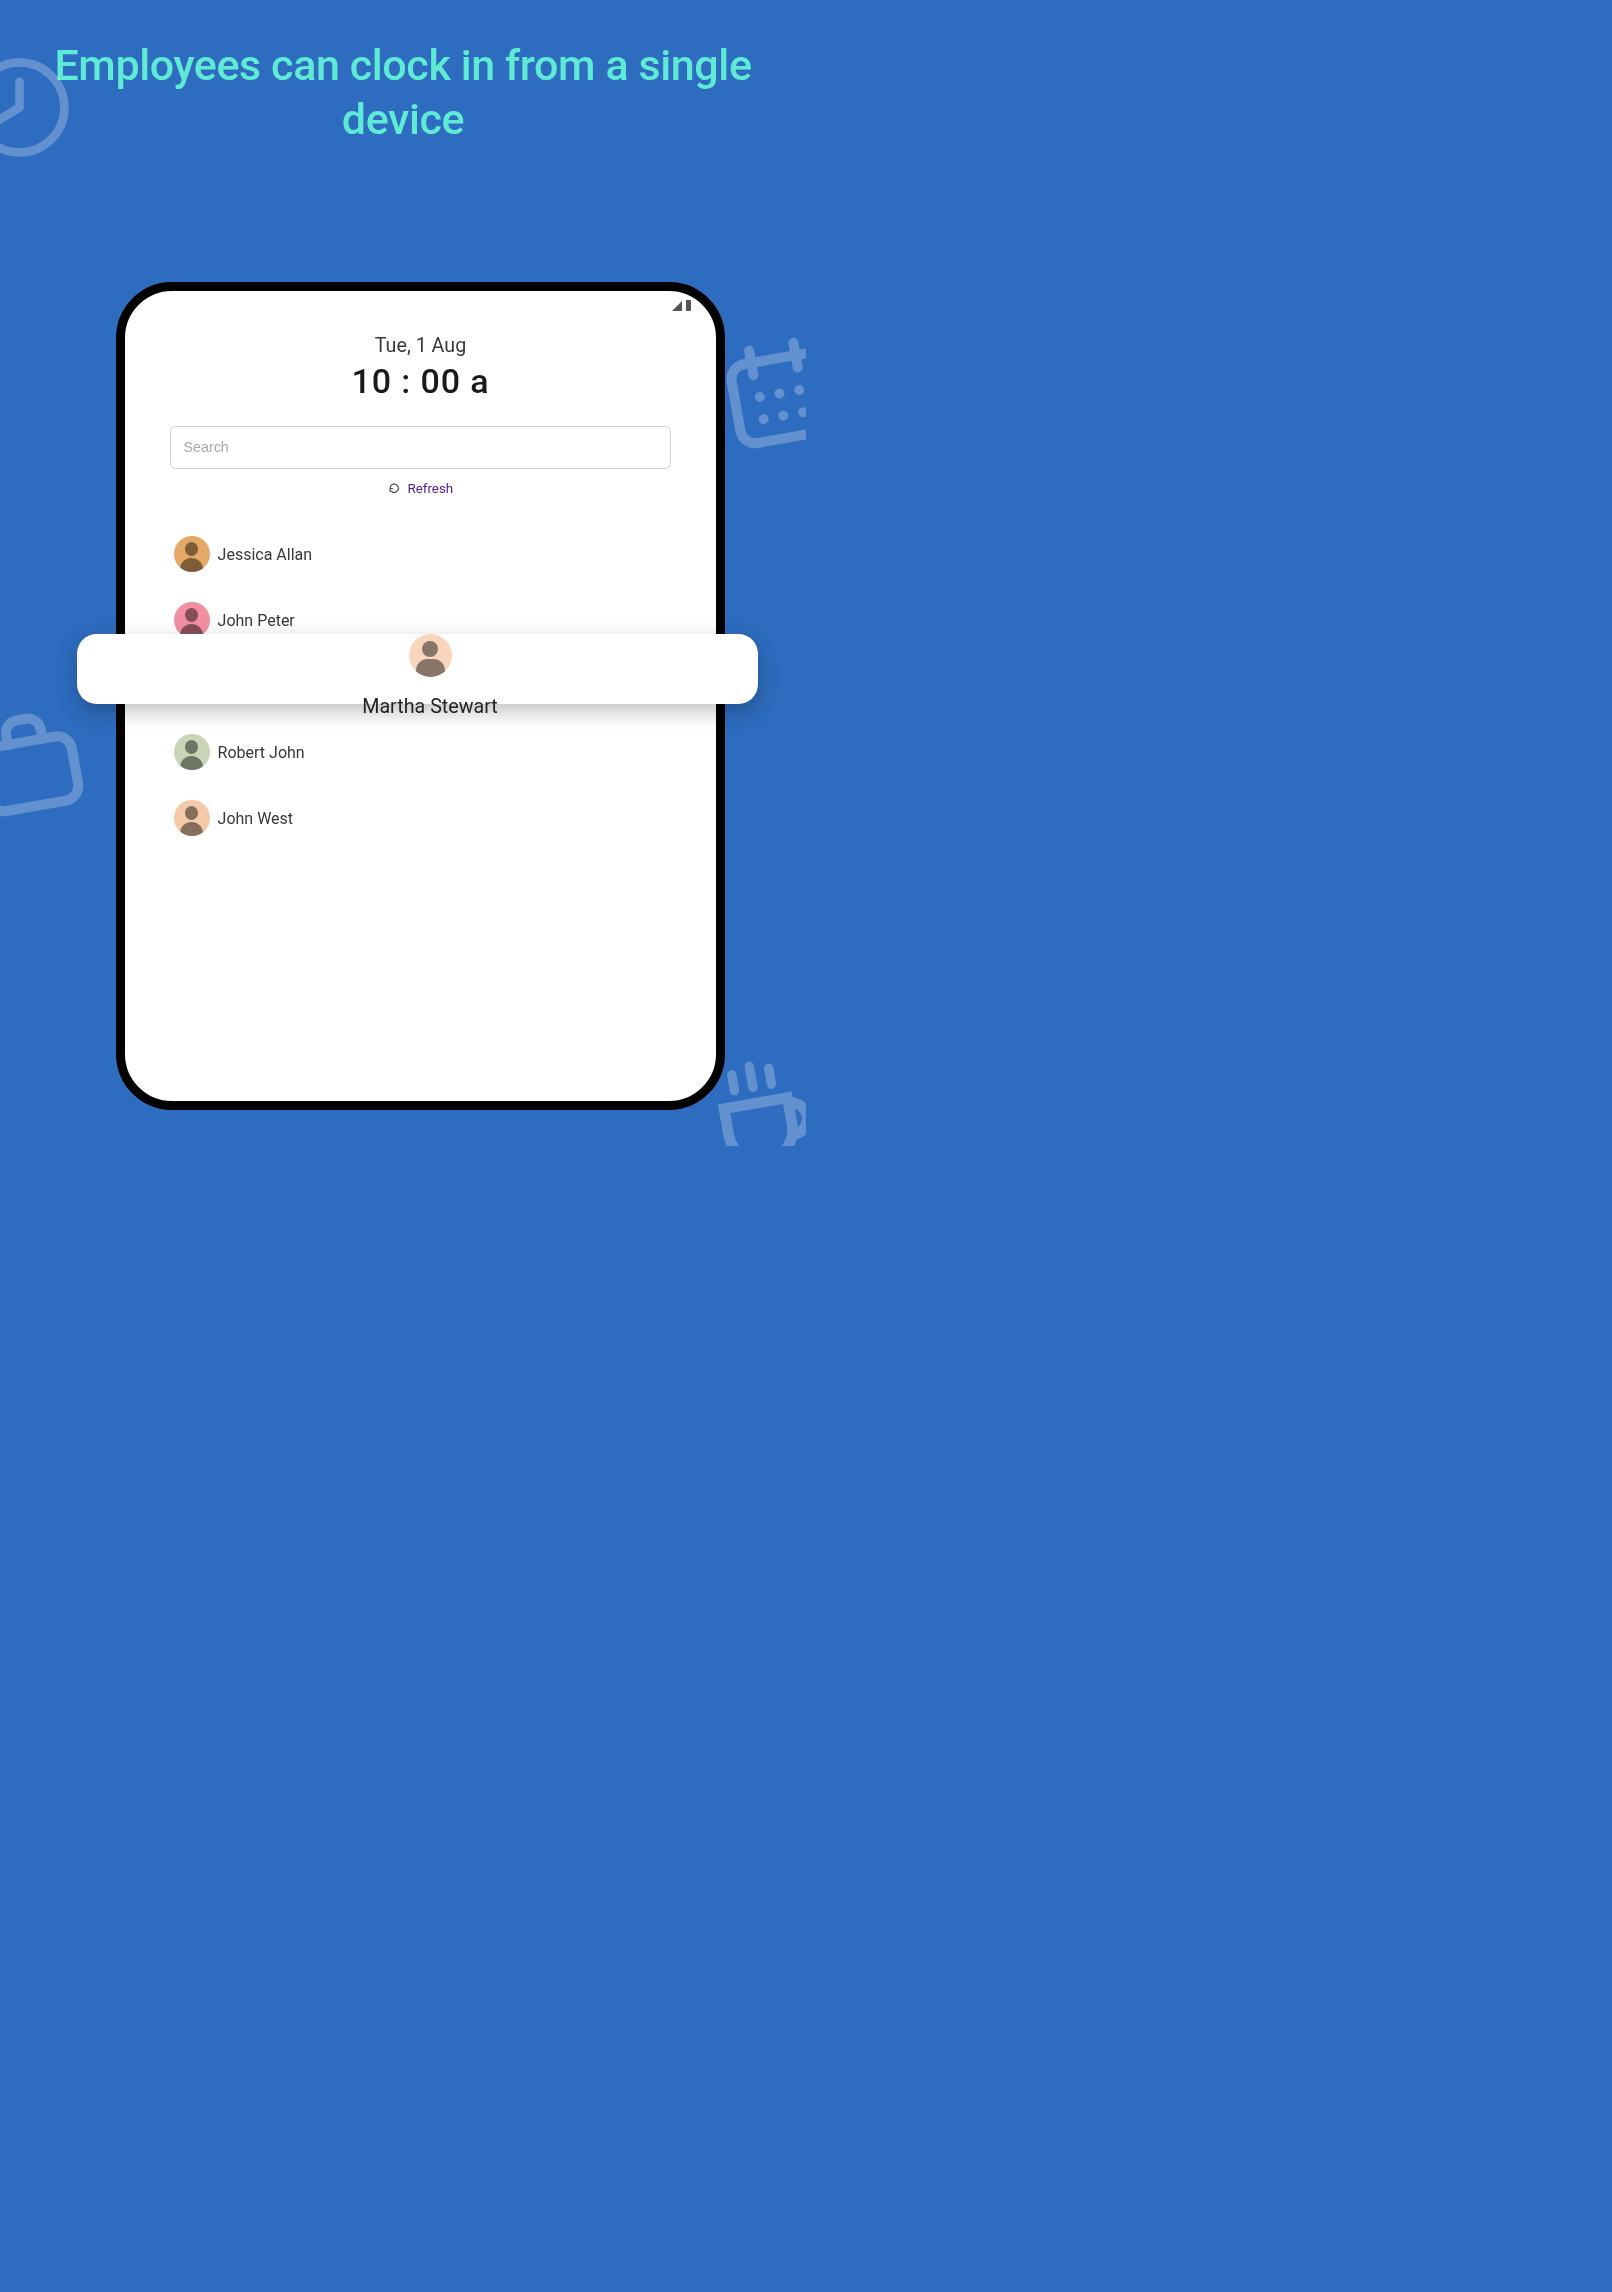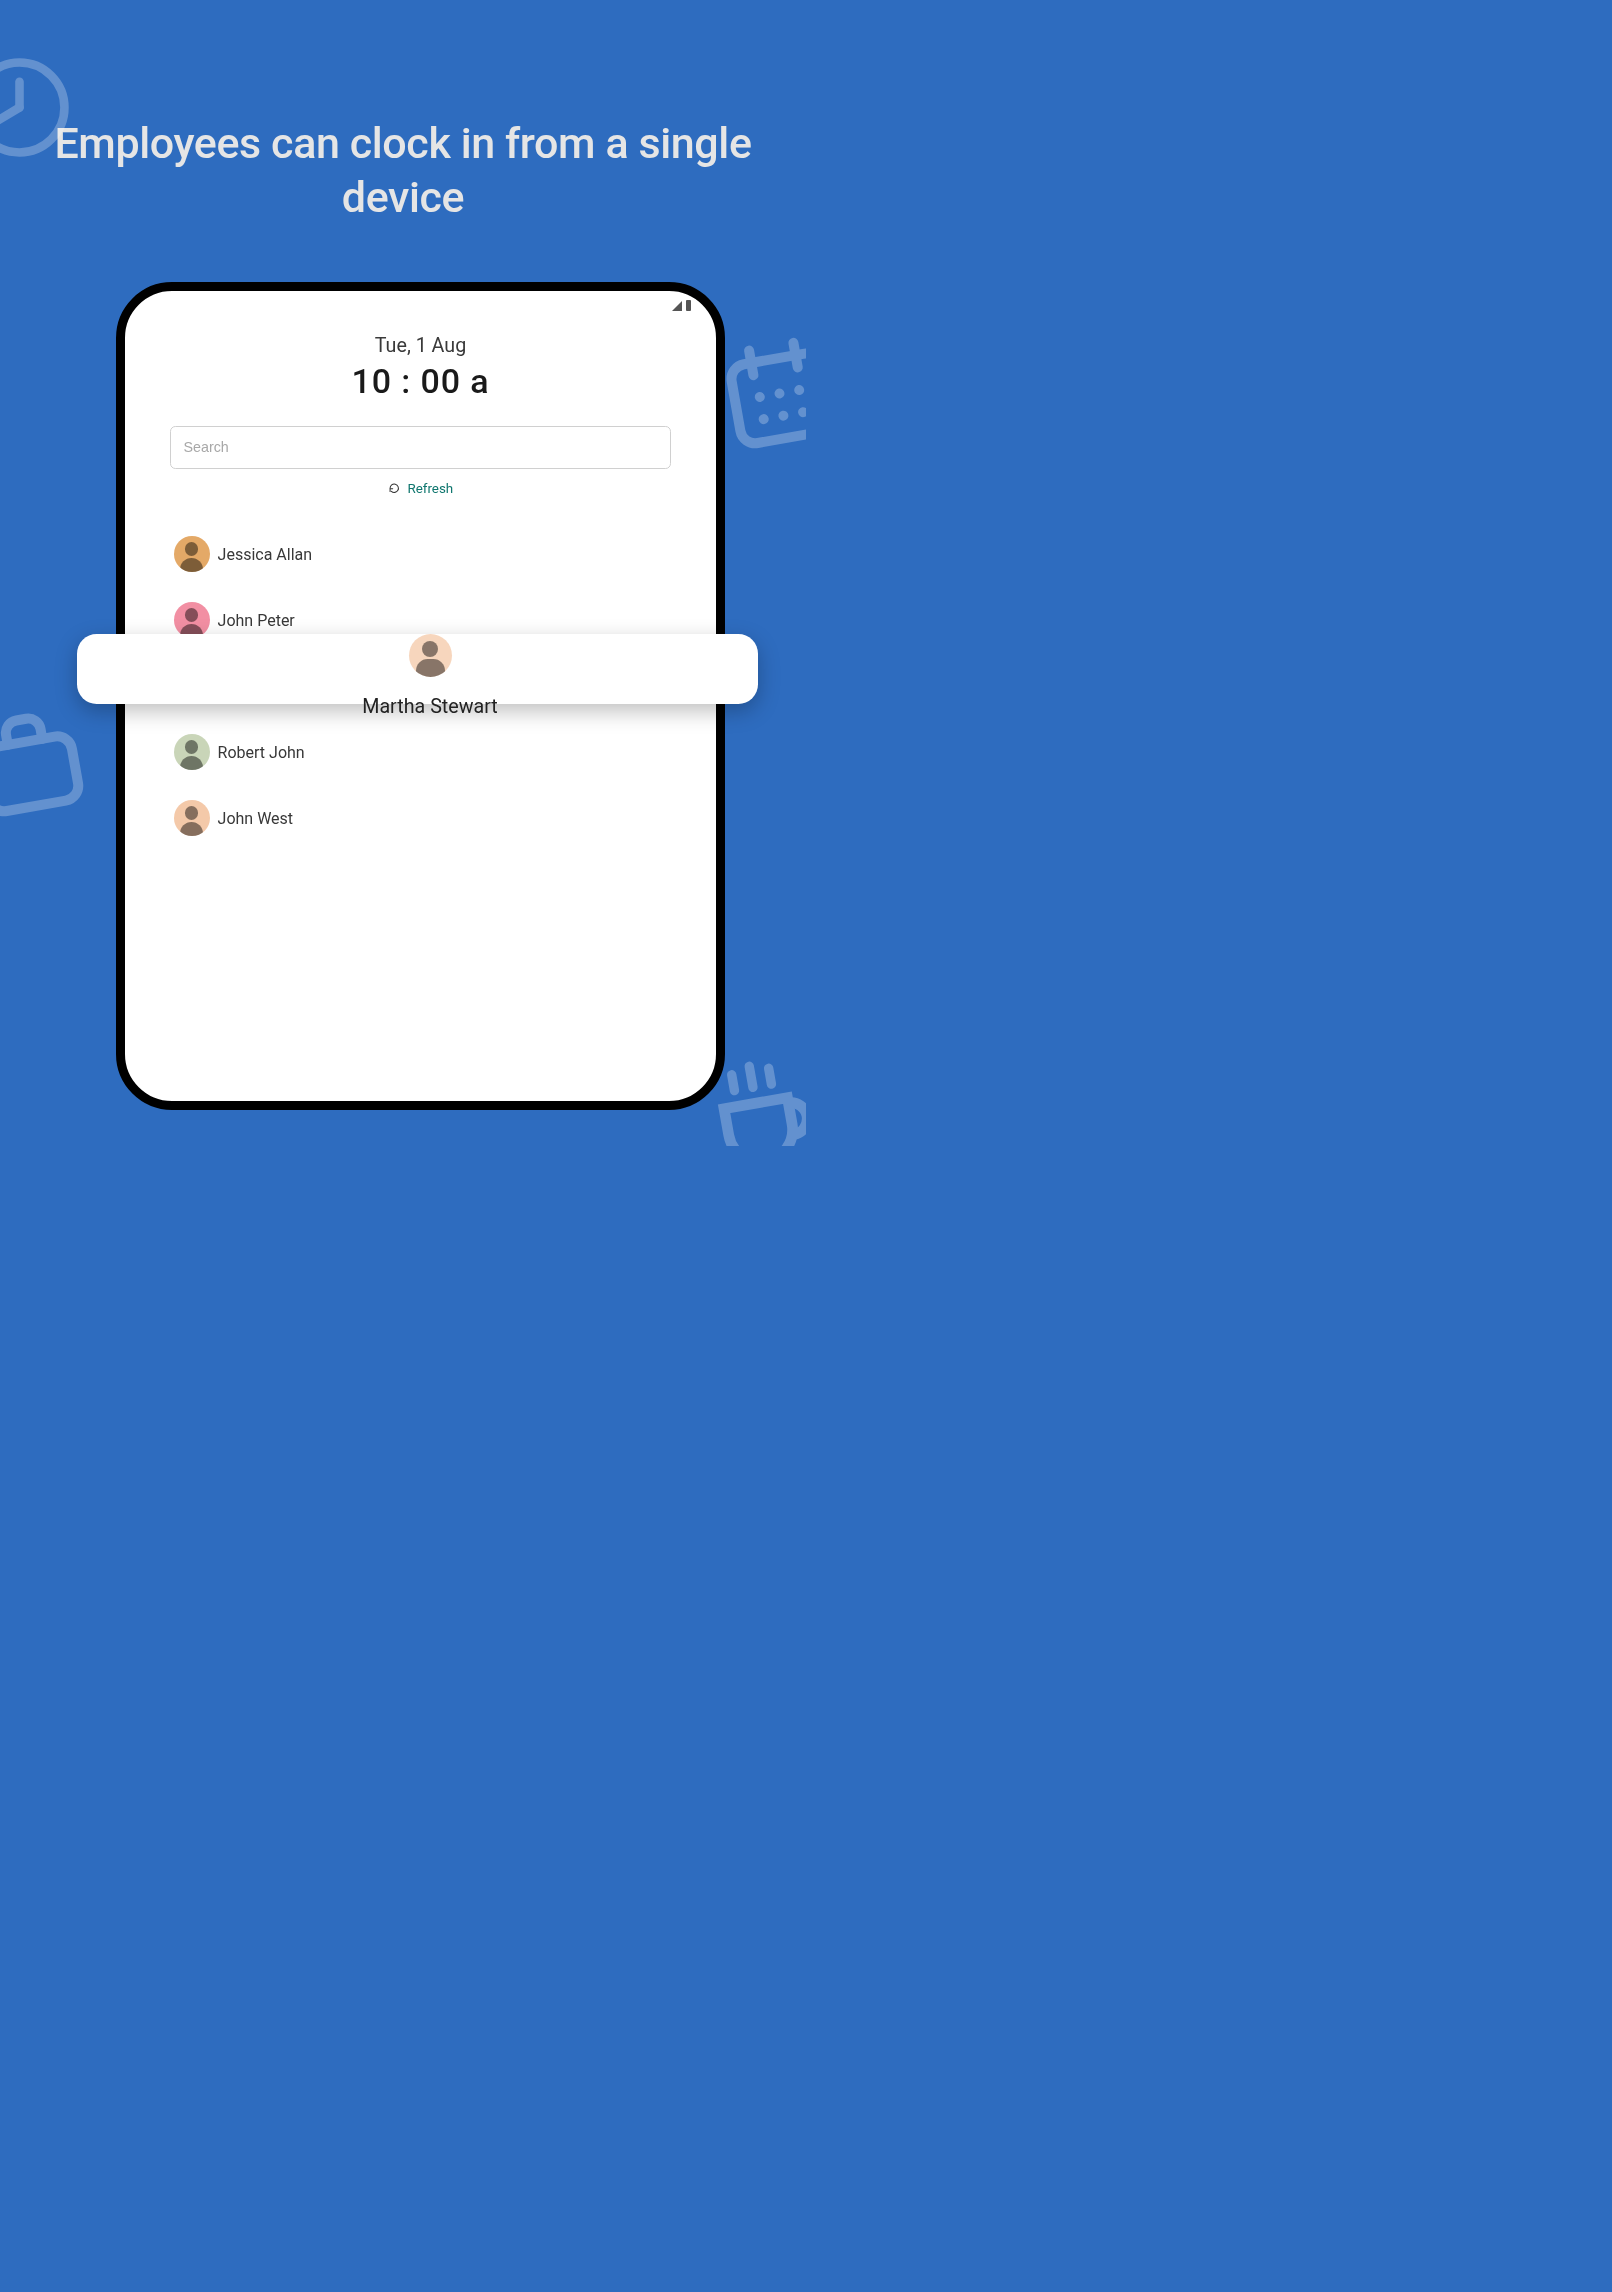--- a/index.html
+++ b/index.html
@@ -15,26 +15,26 @@
 
   
   .bg-icon { position: absolute; opacity: 0.25; }
   .bg-clock { top: 54px; left: -34px; width: 107px; height: 107px; }
   .bg-calendar { top: 331px; right: -36px; width: 125px; height: 125px; transform: rotate(-10deg); }
   .bg-briefcase { top: 699px; left: -34px; width: 125px; height: 125px; transform: rotate(-10deg); }
   .bg-coffee { bottom: -36px; right: -27px; width: 134px; height: 134px; transform: rotate(-10deg); }
 
   
   .headline {
-    color: #e5e5e5;
+    color: #5eead4;
     text-align: center;
     font-size: 43px;
     font-weight: 500;
     line-height: 1.25;
-    margin-top: 117px;
+    margin-top: 39px;
     letter-spacing: -0.4px;
     padding: 0 47px;
   }
 
   
   .device {
     position: absolute;
     top: 282px;
     left: 116px;
     width: 609px;
@@ -106,21 +106,21 @@
   }
   .search-box input::placeholder { color: #a8a8a8; }
 
   .refresh {
     margin-top: 12.5px;
     display: flex;
     align-items: center;
     justify-content: center;
     gap: 7.2px;
     font-size: 13.4px;
-    color: #0f766e;
+    color: #4c1d95;
     cursor: pointer;
   }
   .refresh svg { width: 12.5px; height: 12.5px; }
 
   .list {
     margin-top: 25px;
   }
   .row {
     display: flex;
     align-items: center;

